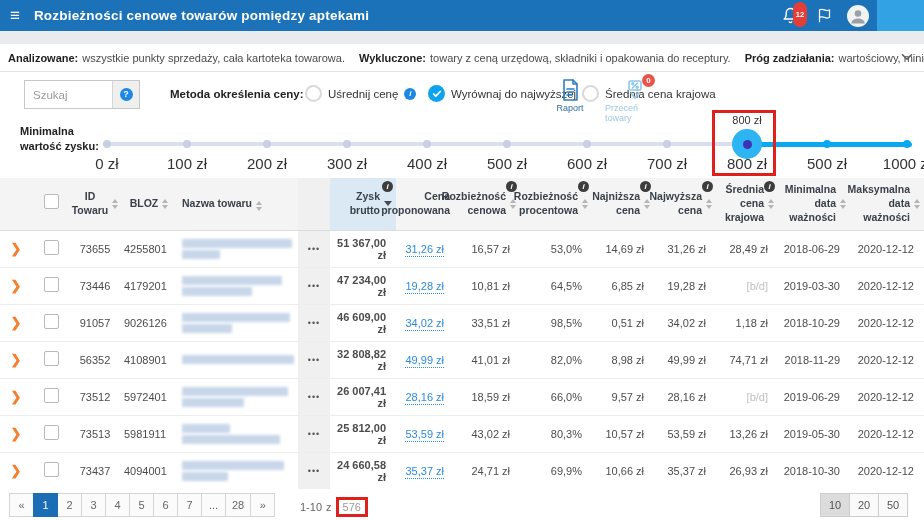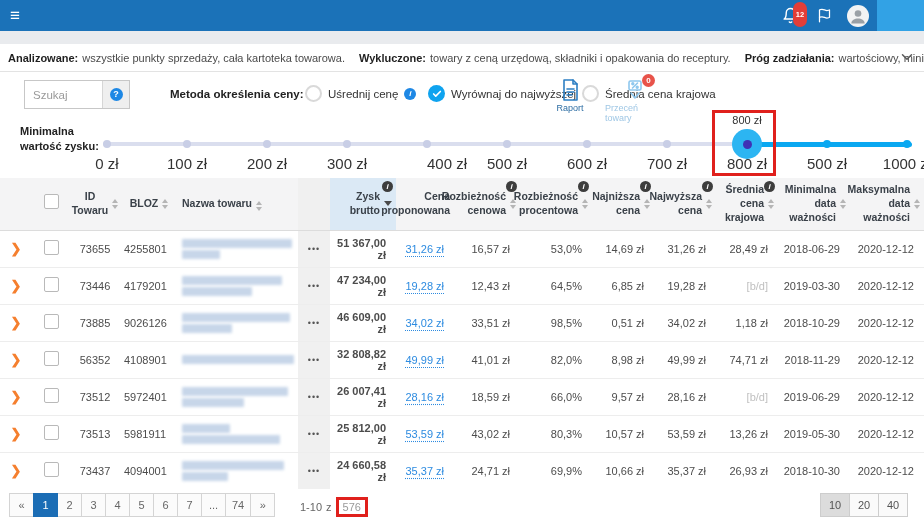--- a/index.html
+++ b/index.html
@@ -21,21 +21,21 @@
   .infobar { position:absolute; top:44px; left:0; width:924px; height:28px; background:#fff; border-bottom:1px solid #e3e3e3; display:flex; align-items:center; font-size:11px; color:#4a4a4a; padding-left:8px; }
   .infobar b { color:#1f1f1f; margin-right:4px; }
   .info-seg { margin-right:14px; white-space:nowrap; }
   .collapse-btn { position:absolute; right:8px; top:4px; cursor:pointer; }
 
   
   .content { position:absolute; top:72px; left:0; width:924px; height:448px; background:#fff; }
 
   
   .filter-row { position:absolute; top:80px; left:0; width:924px; height:36px; }
-  .searchbox { position:absolute; left:24px; top:0; width:106px; height:29px; border:1px solid #c7c7c7; background:#14532d; display:flex; }
+  .searchbox { position:absolute; left:24px; top:0; width:116px; height:29px; border:1px solid #c7c7c7; background:#14532d; display:flex; }
   .searchbox input { flex:1; min-width:0; border:none; outline:none; font-size:11.5px; padding:0 8px; color:#333; font-family:"Liberation Sans",sans-serif; }
   .searchbox input::placeholder { color:#9a9a9a; }
   .search-help { width:27px; background:#efefef; border-left:1px solid #d6d6d6; display:flex; align-items:center; justify-content:center; cursor:pointer; }
   .help-circle { width:13px; height:13px; border-radius:50%; background:#1e88e5; color:#fff; font-size:9px; font-weight:bold; text-align:center; line-height:13px; }
   .method-label { position:absolute; left:170px; top:8px; font-size:11.5px; font-weight:bold; color:#222; }
   .opt { position:absolute; top:5px; display:flex; align-items:center; gap:6px; cursor:pointer; }
   .opt-1 { left:305px; } .opt-2 { left:428px; } .opt-3 { left:582px; }
   .radio { width:17px; height:17px; border-radius:50%; border:2px solid #d9d9d9; background:#fff; }
   .radio.checked { border:none; background:#0fa3ef; display:flex; align-items:center; justify-content:center; }
   .opt-label { font-size:11.5px; color:#333; white-space:nowrap; }
@@ -102,20 +102,21 @@
   .annot-box { position:absolute; border:3px solid #e0201c; z-index:10; pointer-events:none; }
   .annot-slider { left:712px; top:110px; width:64px; height:66px; }
 </style>
 </head>
 <body>
 
 <div class="app">
 
   <header class="topbar">
     <span class="menu-btn">≡</span>
+    <span class="topbar-title">Rozbieżności cenowe towarów pomiędzy aptekami</span>
     <div class="topbar-icons">
       <span class="tb-icon">
         <svg width="17" height="17" viewBox="0 0 24 24" fill="none" stroke="#ffffff" stroke-width="2" stroke-linecap="round" stroke-linejoin="round">
             <path d="M18 8a6 6 0 0 0-12 0c0 7-3 9-3 9h18s-3-2-3-9"></path>
             <path d="M13.7 21a2 2 0 0 1-3.4 0"></path>
           </svg>
         <span class="bell-badge">12</span>
       </span>
       <span class="tb-icon">
         <svg width="15" height="15" viewBox="0 0 24 24" fill="none" stroke="#ffffff" stroke-width="2" stroke-linecap="round" stroke-linejoin="round">
@@ -214,21 +215,21 @@
 
     <div class="thumb">
         <span class="thumb-dot"></span>
       </div>
     <div class="slider-tooltip">800 zł</div>
 
     <span class="tick-label" style="left:77px">0 zł</span>
     <span class="tick-label" style="left:157px">100 zł</span>
     <span class="tick-label" style="left:237px">200 zł</span>
     <span class="tick-label" style="left:317px">300 zł</span>
-    <span class="tick-label" style="left:417px">400 zł</span>
+    <span class="tick-label" style="left:397px">400 zł</span>
     <span class="tick-label" style="left:477px">500 zł</span>
     <span class="tick-label" style="left:557px">600 zł</span>
     <span class="tick-label" style="left:637px">700 zł</span>
     <span class="tick-label" style="left:717px">800 zł</span>
     <span class="tick-label" style="left:797px">500 zł</span>
     <span class="tick-label" style="left:877px">1000 zł</span>
   </div>
 
   <table class="grid">
     <colgroup>
@@ -392,32 +393,32 @@
         <td>4179201</td>
         <td>
             <span class="blur-line" style="width:100px"></span>
             <span class="blur-line" style="width:70px"></span>
           </td>
         <td class="dots-col">
             <span class="dots-btn">•••</span>
           </td>
         <td class="num zysk">47 234,00 zł</td>
         <td class="num"><span class="price-link">19,28 zł</span></td>
-        <td class="num">12,43 zł</td>
+        <td class="num">10,81 zł</td>
         <td class="num">64,5%</td>
         <td class="num">6,85 zł</td>
         <td class="num">19,28 zł</td>
         <td class="num"><span class="muted">[b/d]</span></td>
         <td class="num">2019-03-30</td>
         <td class="num">2020-12-12</td>
       </tr>
       <tr>
         <td class="ctr"><span class="row-chev">❯</span></td>
         <td class="ctr"><span class="cb"></span></td>
-        <td class="ctr">73885</td>
+        <td class="ctr">91057</td>
         <td>9026126</td>
         <td>
             <span class="blur-line" style="width:108px"></span>
             <span class="blur-line" style="width:50px"></span>
           </td>
         <td class="dots-col">
             <span class="dots-btn">•••</span>
           </td>
         <td class="num zysk">46 609,00 zł</td>
         <td class="num"><span class="price-link">34,02 zł</span></td>
@@ -523,30 +524,30 @@
     <div class="pager">
       <span class="pbtn">«</span>
       <span class="pbtn active">1</span>
       <span class="pbtn">2</span>
       <span class="pbtn">3</span>
       <span class="pbtn">4</span>
       <span class="pbtn">5</span>
       <span class="pbtn">6</span>
       <span class="pbtn">7</span>
       <span class="pbtn">...</span>
-      <span class="pbtn">74</span>
+      <span class="pbtn">28</span>
       <span class="pbtn">»</span>
     </div>
     <div class="range-wrap">
       <span>1-10</span>
       <span>z</span>
       <span class="total-annot">576</span>
     </div>
     <div class="sizes">
       <span class="sbtn active">10</span>
       <span class="sbtn">20</span>
-      <span class="sbtn">40</span>
+      <span class="sbtn">50</span>
     </div>
   </div>
 
   <div class="annot-box annot-slider"></div>
 
 </div>
 
 </body></html>

